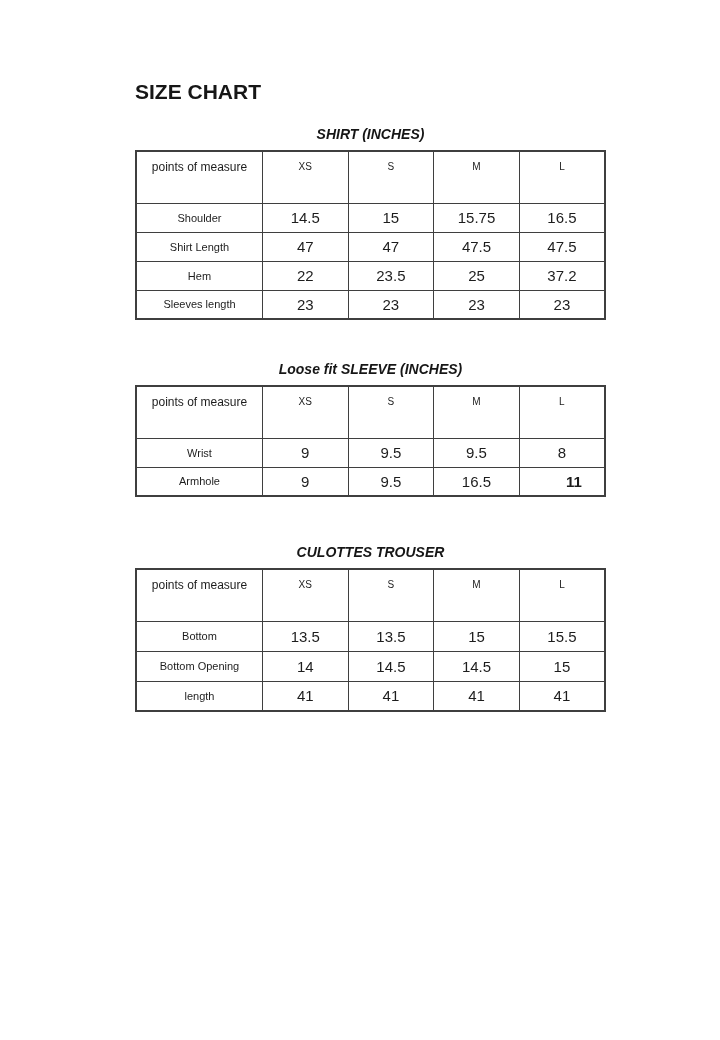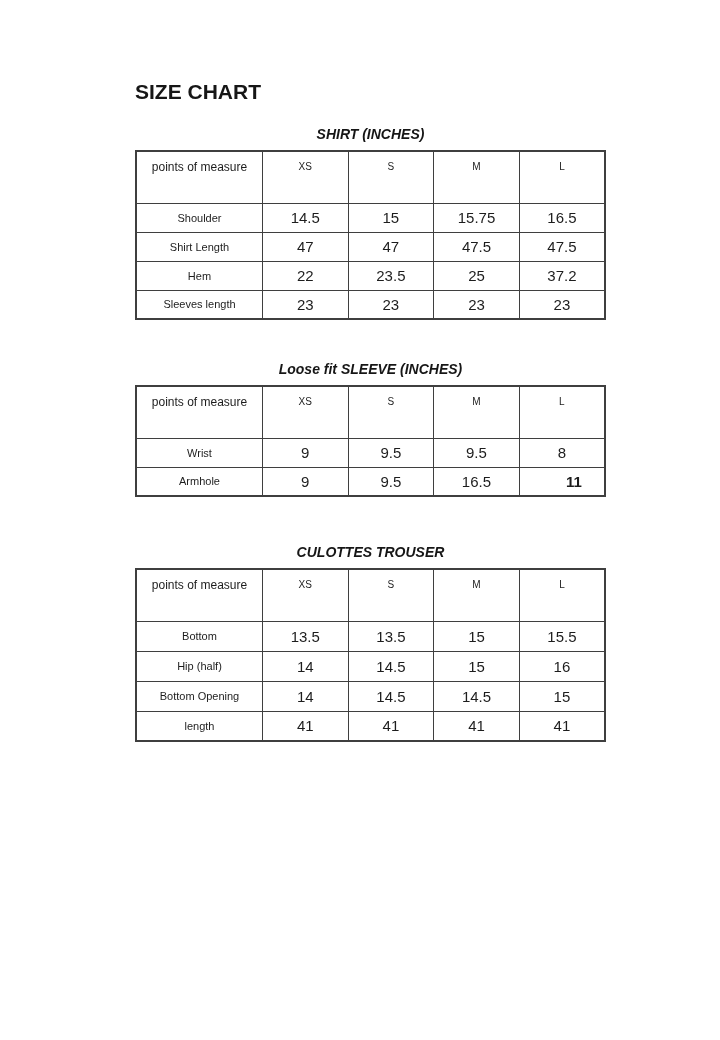--- a/index.html
+++ b/index.html
@@ -169,27 +169,20 @@
       </thead>
       <tbody>
         <tr>
           <td class="label">Bottom</td>
           <td class="value">13.5</td>
           <td class="value">13.5</td>
           <td class="value">15</td>
           <td class="value">15.5</td>
         </tr>
         <tr>
-          <td class="label">Hip (half)</td>
-          <td class="value">14</td>
-          <td class="value">14.5</td>
-          <td class="value">15</td>
-          <td class="value">16</td>
-        </tr>
-        <tr>
           <td class="label">Bottom Opening</td>
           <td class="value">14</td>
           <td class="value">14.5</td>
           <td class="value">14.5</td>
           <td class="value">15</td>
         </tr>
         <tr>
           <td class="label">length</td>
           <td class="value">41</td>
           <td class="value">41</td>

